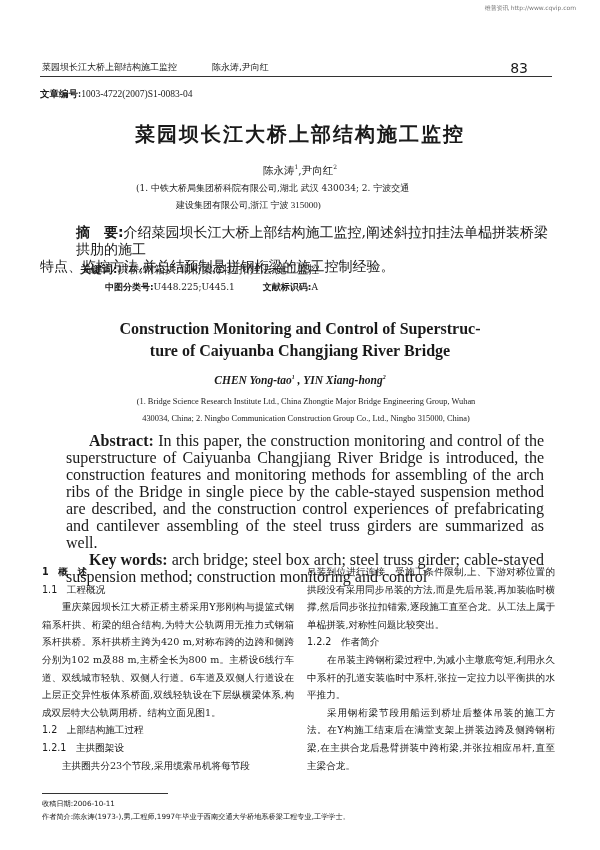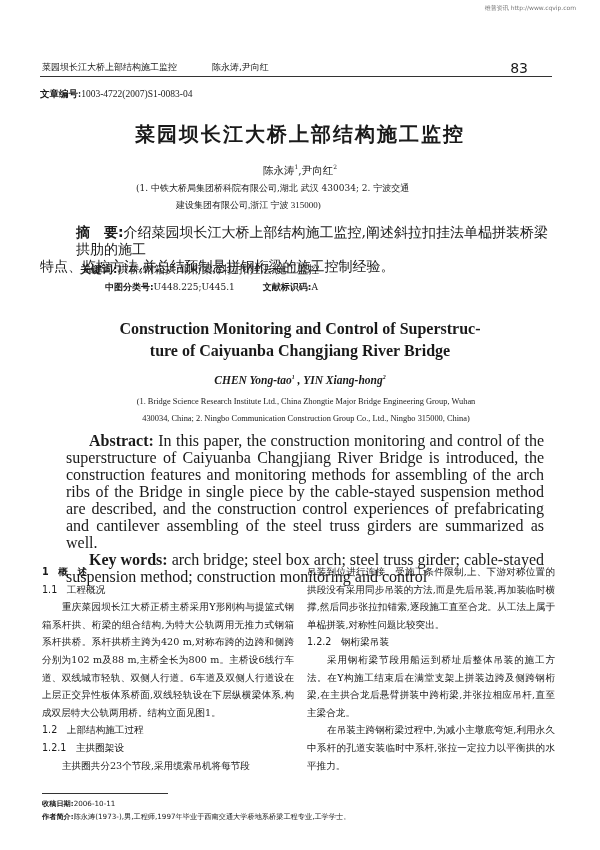--- a/index.html
+++ b/index.html
@@ -76,21 +76,21 @@
   .col-right { top: 563px; left: 307px; width: 248px; }
   .col p { margin: 0; text-align: justify; }
   .col .ind { text-indent: 20px; }
   .col .h1 { font-weight: bold; font-family: "DejaVu Sans", sans-serif; }
   .col .h2 { font-family: "DejaVu Sans", sans-serif; }
   .footnote-rule { top: 793px; left: 42px; width: 126px; border-top: 1px solid #333; }
   .footnotes {
     top: 797px; left: 42px; width: 520px; font-size: 7.2px; line-height: 13px;
     font-family: "DejaVu Sans", sans-serif;
   }
-  .footnotes b { font-weight: bold; }
+  .footnotes b { font-weight: normal; }
 </style>
 </head>
 <body>
 
 <div class="abs watermark">维普资讯 http://www.cqvip.com</div>
 
 <div class="abs running-head">
   <span class="title">菜园坝长江大桥上部结构施工监控</span>
   <span class="authors">陈永涛,尹向红</span>
   <span class="page">83</span>
@@ -147,23 +147,23 @@
   <p class="h1">1　概　述</p>
   <p class="h2">1.1　工程概况</p>
   <p class="ind">重庆菜园坝长江大桥正桥主桥采用Y形刚构与提篮式钢箱系杆拱、桁梁的组合结构,为特大公轨两用无推力式钢箱系杆拱桥。系杆拱桥主跨为420 m,对称布跨的边跨和侧跨分别为102 m及88 m,主桥全长为800 m。主桥设6线行车道、双线城市轻轨、双侧人行道。6车道及双侧人行道设在上层正交异性板体系桥面,双线轻轨设在下层纵横梁体系,构成双层特大公轨两用桥。结构立面见图1。</p>
   <p class="h2">1.2　上部结构施工过程</p>
   <p class="h2">1.2.1　主拱圈架设</p>
   <p class="ind">主拱圈共分23个节段,采用缆索吊机将每节段</p>
 </div>
 
 <div class="abs col col-right">
   <p>吊装到位进行连接。受施工条件限制,上、下游对称位置的拱段没有采用同步吊装的方法,而是先后吊装,再加装临时横撑,然后同步张拉扣锚索,逐段施工直至合龙。从工法上属于单榀拼装,对称性问题比较突出。</p>
-  <p class="h2">1.2.2　钢桁梁吊装</p>
+  <p class="h2">1.2.2　作者简介</p>
+  <p class="ind">在吊装主跨钢桁梁过程中,为减小主墩底弯矩,利用永久中系杆的孔道安装临时中系杆,张拉一定拉力以平衡拱的水平推力。</p>
   <p class="ind">采用钢桁梁节段用船运到桥址后整体吊装的施工方法。在Y构施工结束后在满堂支架上拼装边跨及侧跨钢桁梁,在主拱合龙后悬臂拼装中跨桁梁,并张拉相应吊杆,直至主梁合龙。</p>
-  <p class="ind">在吊装主跨钢桁梁过程中,为减小主墩底弯矩,利用永久中系杆的孔道安装临时中系杆,张拉一定拉力以平衡拱的水平推力。</p>
 </div>
 
 <div class="abs footnote-rule"></div>
 
 <div class="abs footnotes">
   <div><b>收稿日期:</b><span>2006-10-11</span></div>
   <div><b>作者简介:</b><span>陈永涛(1973-),男,工程师,1997年毕业于西南交通大学桥地系桥梁工程专业,工学学士。</span></div>
 </div>
 
 </body></html>

